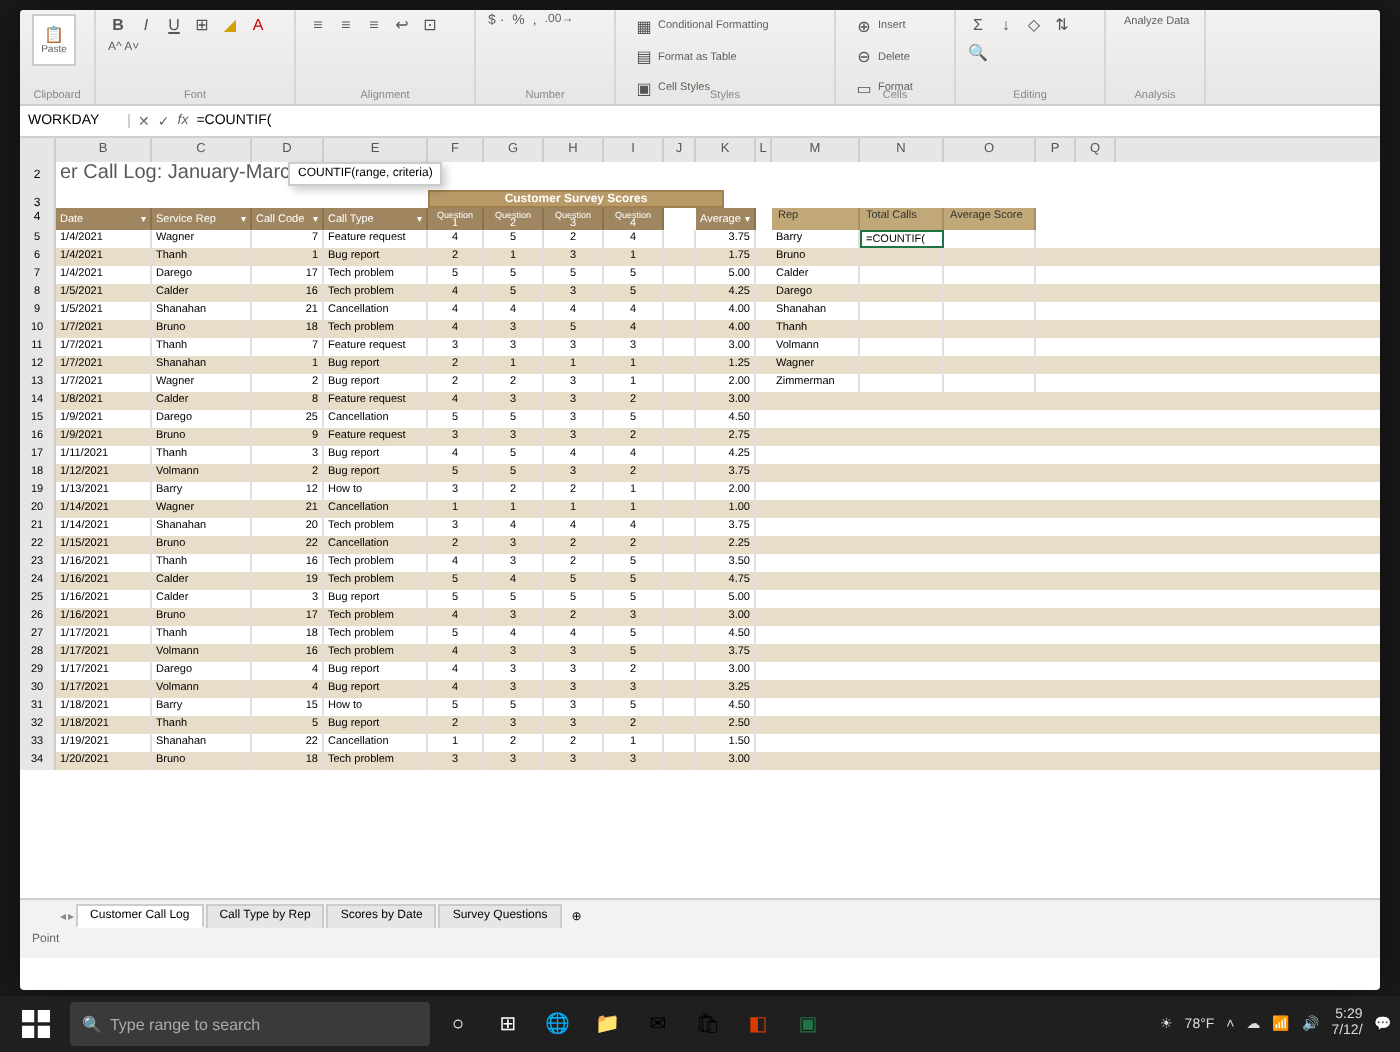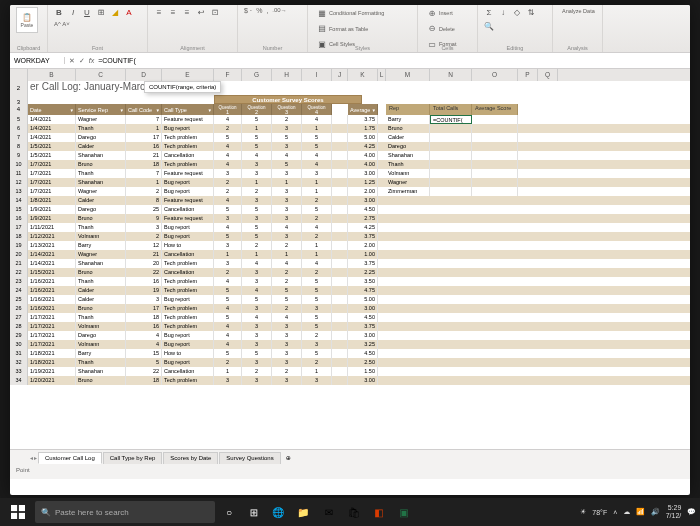--- a/index.html
+++ b/index.html
@@ -694,21 +694,21 @@
   <div class="win-btn">
     <svg width="14" height="14" viewBox="0 0 16 16">
         <rect x="0" y="0" width="7" height="7" fill="#fff"></rect>
         <rect x="9" y="0" width="7" height="7" fill="#fff"></rect>
         <rect x="0" y="9" width="7" height="7" fill="#fff"></rect>
         <rect x="9" y="9" width="7" height="7" fill="#fff"></rect>
       </svg>
   </div>
   <div class="search-tb">
     <span>🔍</span>
-    <span>Paste here to search</span>
+    <span>Type range to search</span>
   </div>
   <div class="tb-ico" style="color:#fff">○</div>
   <div class="tb-ico" style="color:#fff">⊞</div>
   <div class="tb-ico">🌐</div>
   <div class="tb-ico">📁</div>
   <div class="tb-ico">✉</div>
   <div class="tb-ico">🛍</div>
   <div class="tb-ico" style="color:#d83b01">◧</div>
   <div class="tb-ico" style="color:#217346">▣</div>
   <div class="tray">

